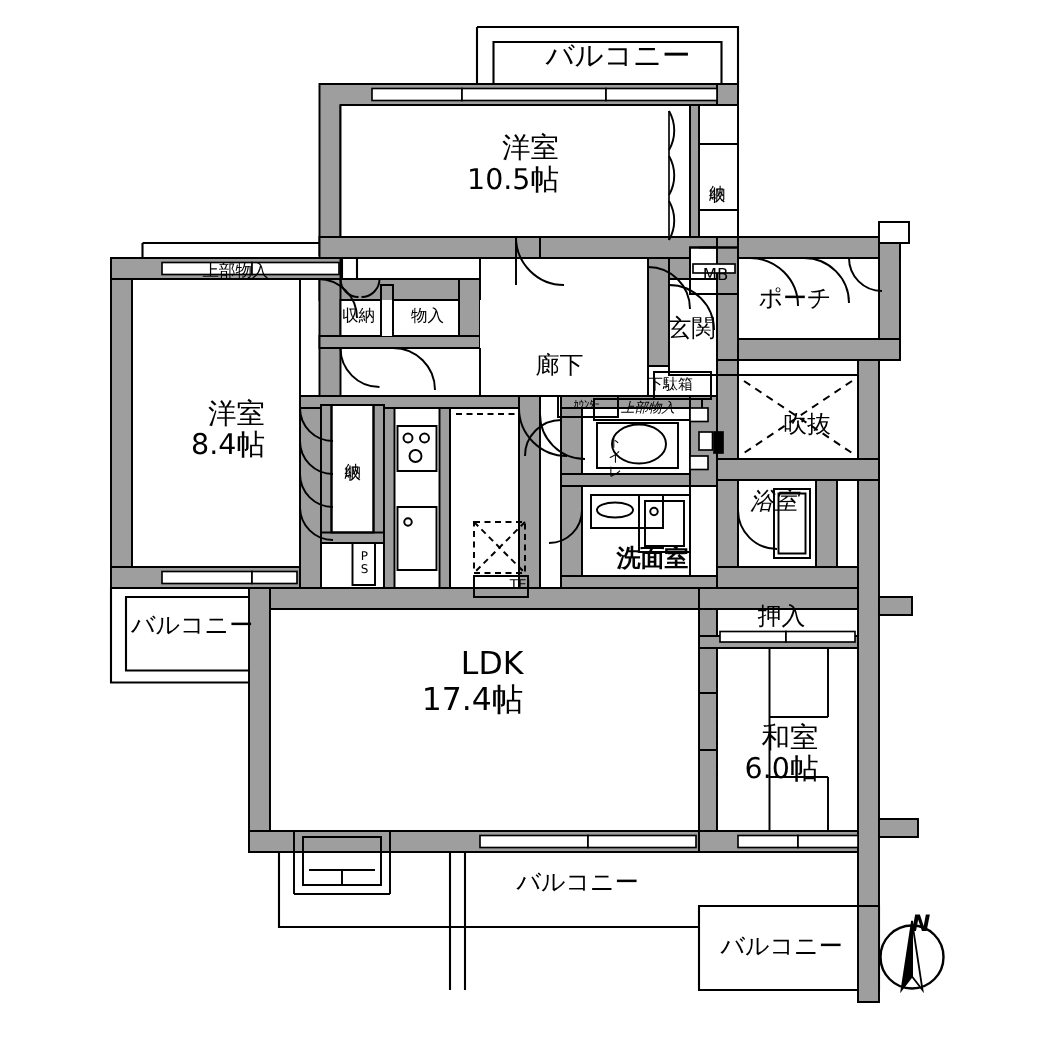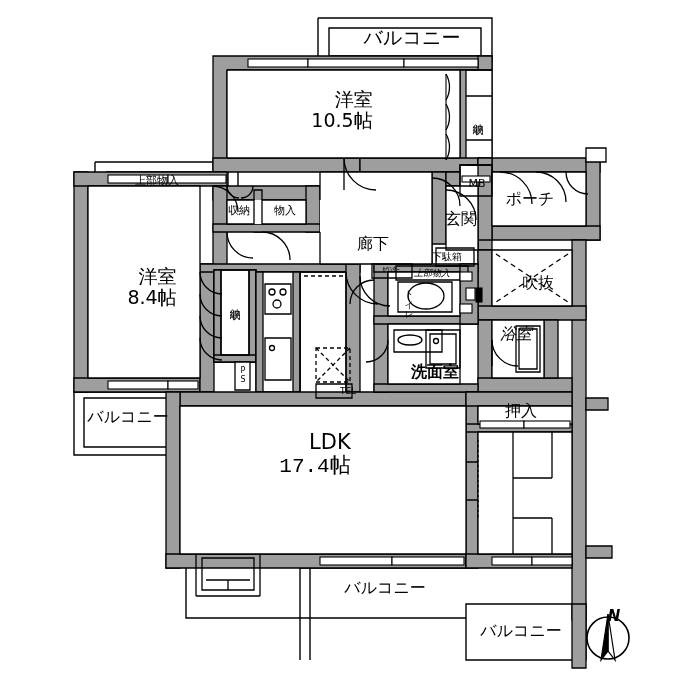--- a/index.html
+++ b/index.html
@@ -348,22 +348,26 @@
 <div class="lbl xs v ctr" style="left:234px;top:300px;">収納</div>
 <div class="lbl mid ctr" style="left:516px;top:334px;font-style:italic;">浴室</div>
 <div class="lbl mid ctr" style="left:435px;top:372px;font-weight:bold;">洗面室</div>
 <div class="lbl xxs v ctr" style="left:242px;top:375px;font-size:8px;">PS</div>
 <div class="lbl xxs ctr" style="left:348px;top:391px;font-size:9px;">TEL</div>
 <div class="lbl mid ctr" style="left:128px;top:417px;">バルコニー</div>
 <div class="lbl mid ctr" style="left:521px;top:411px;">押入</div>
 
 <div class="lbl ctr" style="left:315px;top:455px;">
   <div class="big" style="font-size:21px;">LDK</div>
-  <div class="big" style="font-size:21px;font-family:Liberation Mono, monospace;">17.4帖</div>
-</div>
-
+  <div class="big" style="font-size:21px;">17.4帖</div>
+</div>
+
+<div class="lbl ctr" style="left:521px;top:503px;">
+  <div class="big">和室</div>
+  <div class="big">6.0帖</div>
+</div>
 
 <div class="lbl mid ctr" style="left:385px;top:588px;">バルコニー</div>
 <div class="lbl mid ctr" style="left:521px;top:631px;">バルコニー</div>
 
 <div class="lbl ctr" style="left:614px;top:616px;font-size:15px;font-style:italic;font-weight:bold;">N</div>
 
 </div>
 
 </body></html>

